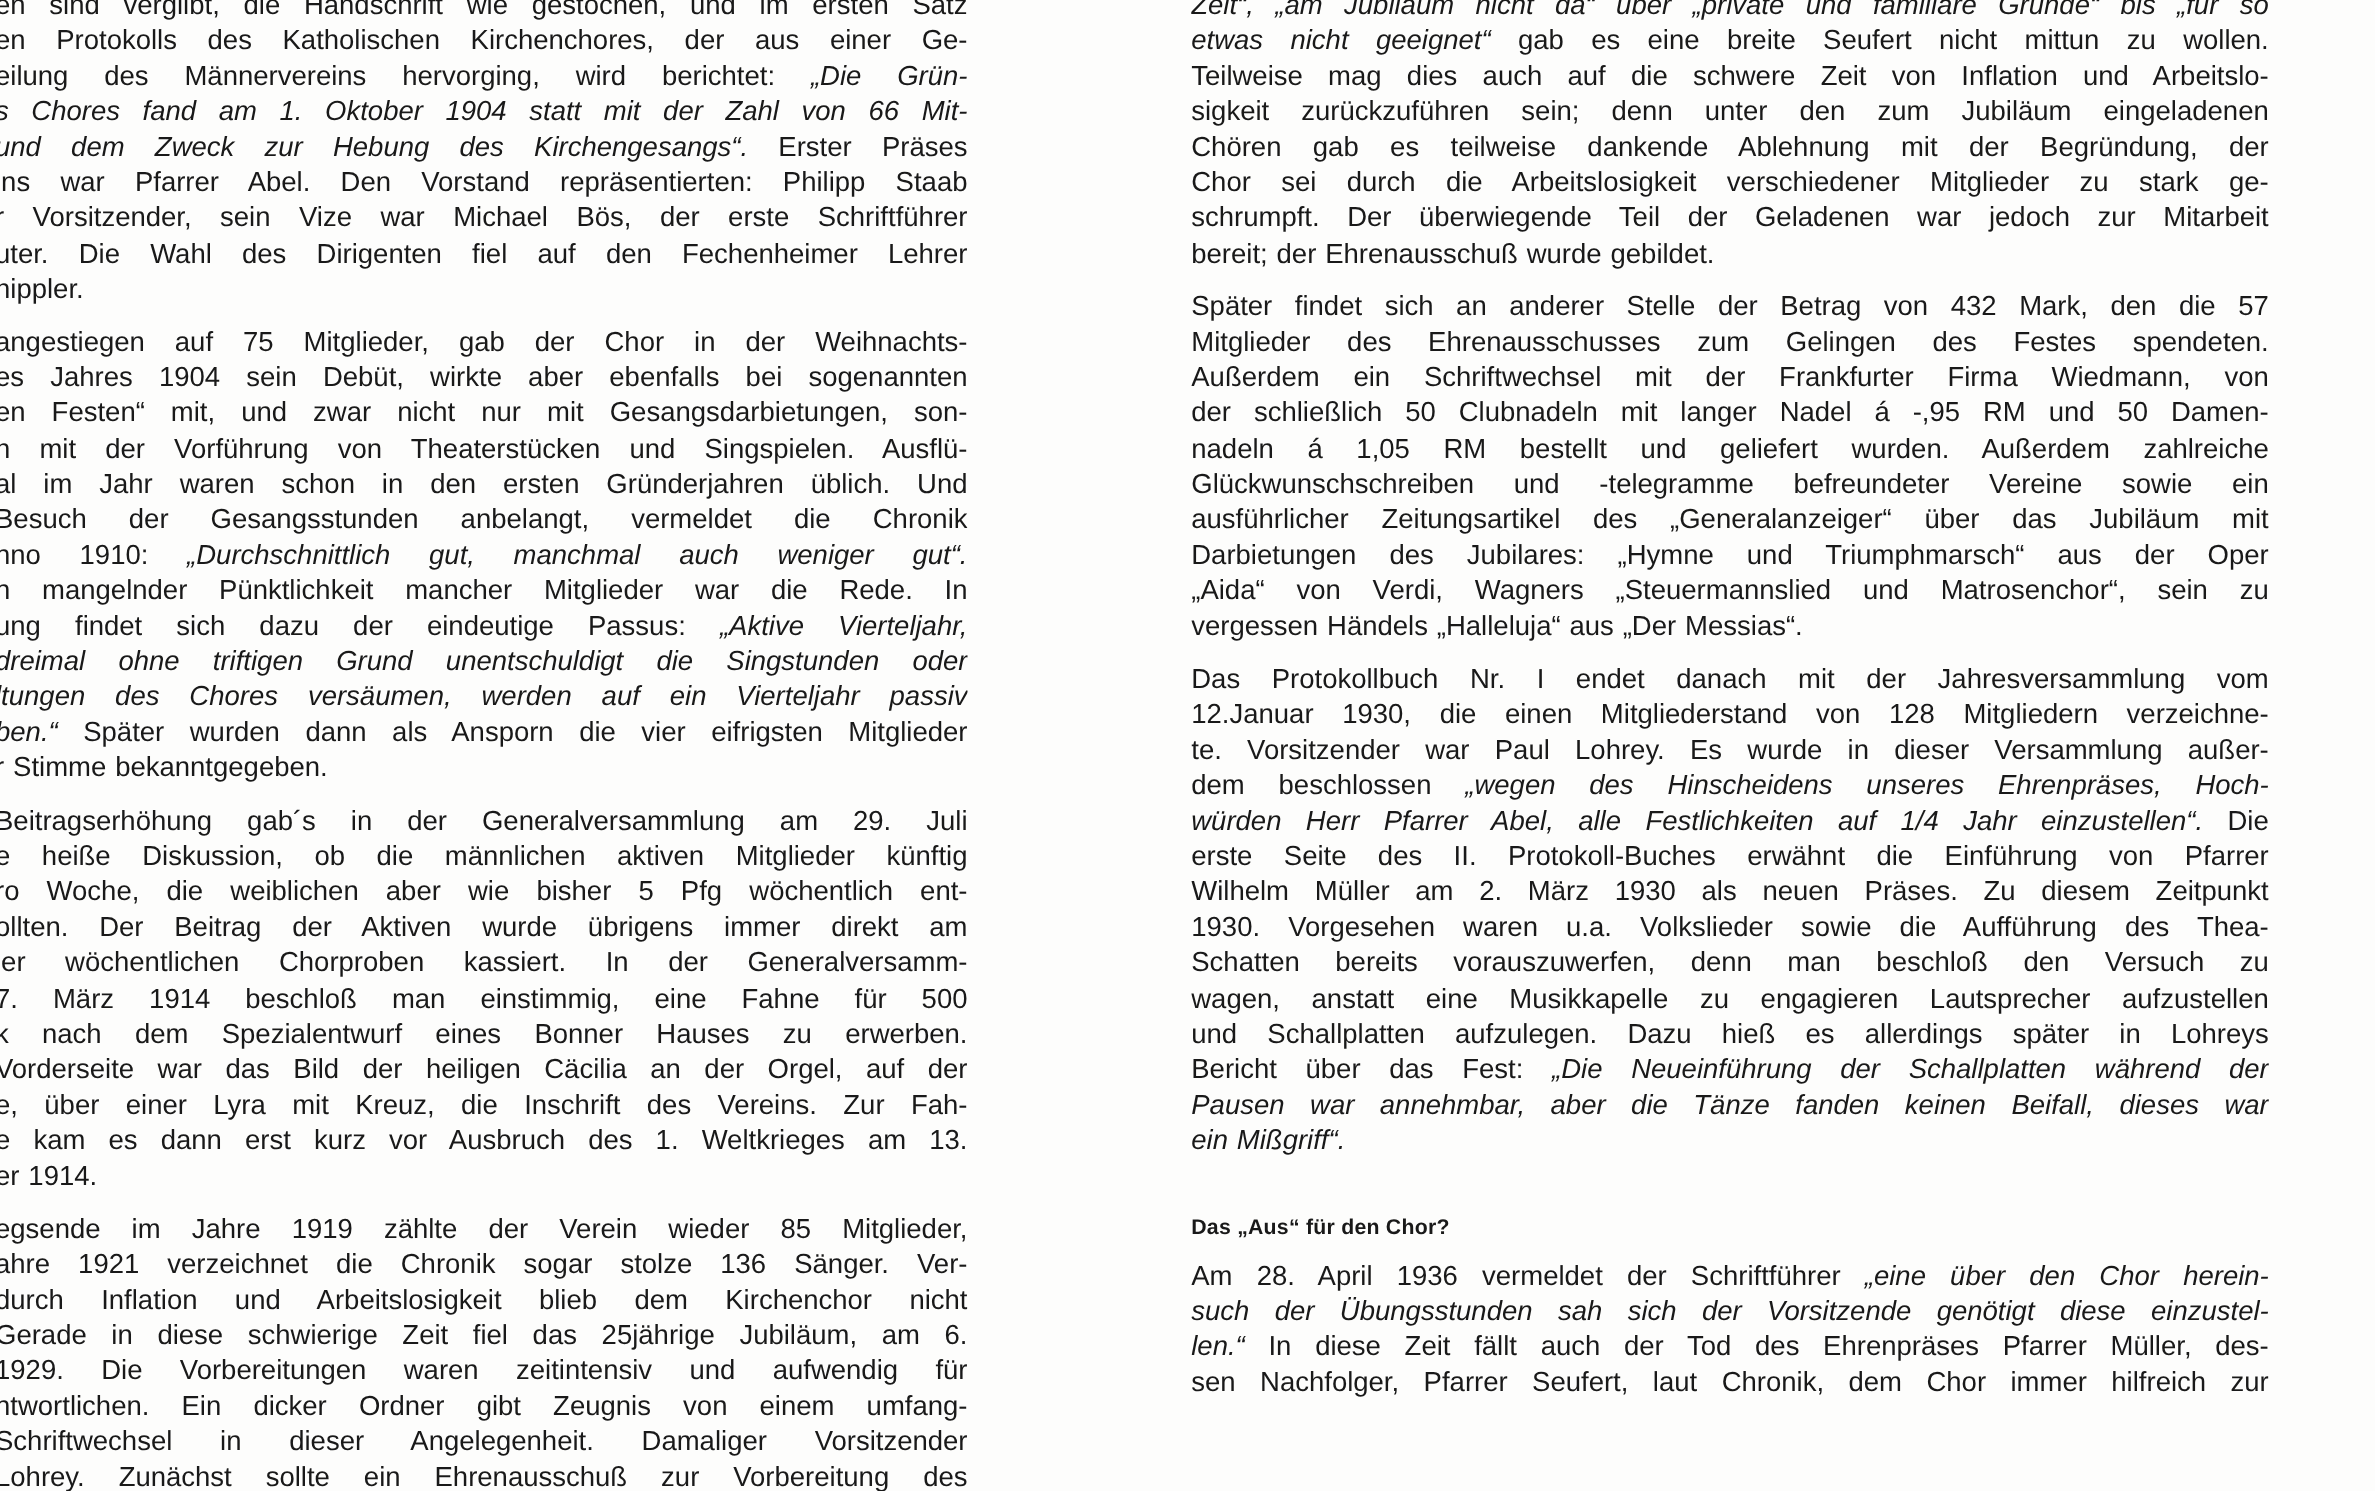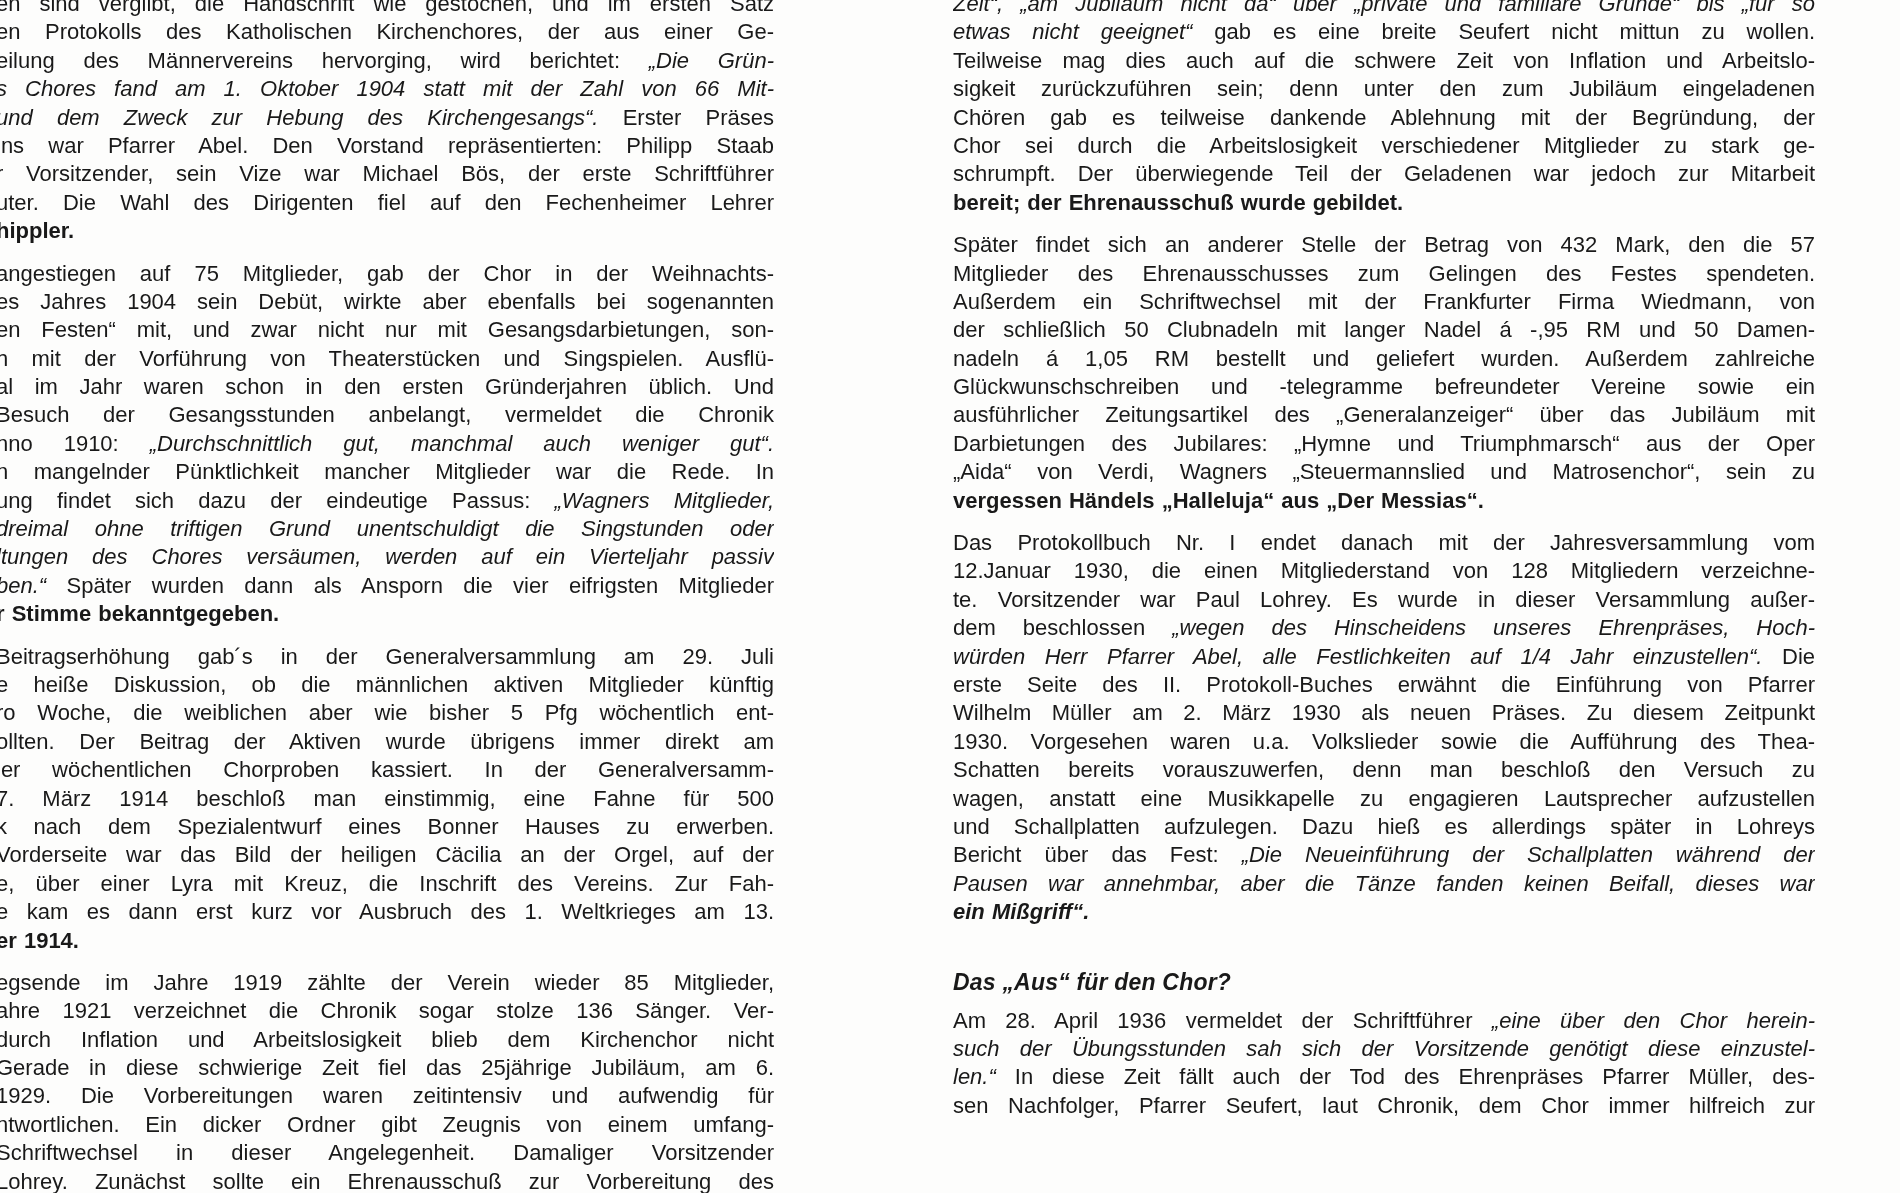--- a/index.html
+++ b/index.html
@@ -11,24 +11,24 @@
   .page{position:absolute;inset:0;overflow:hidden;}
   .column{position:absolute;top:-10px;display:flex;flex-direction:column;}
   .col-left{left:-4px;width:778px;}
   .col-right{left:953px;width:862px;}
   .para{margin:0 0 14px 0;}
   .line{
     font-size:22px;line-height:28.4px;height:28.4px;overflow:hidden;
     text-align:justify;text-align-last:justify;
     word-spacing:1px;
   }
-  .line.last{text-align:center;text-align-last:left;font-weight:bold;}
+  .line.last{text-align:center;text-align-last:left;}
   .it{font-style:italic;}
   .heading{
-    font-size:23px;font-weight:bold;font-style:italic;
+    font-size:17px;font-weight:bold;
     line-height:30px;margin:26px 0 10px 0;letter-spacing:0.2px;
   }
 </style>
 </head>
 <body>
 
 <div class="page">
   <div class="column col-left">
       <div class="para">
         <div class="line"><span>en sind vergilbt, die Handschrift wie gestochen, und im ersten Satz</span></div>
@@ -43,21 +43,21 @@
       </div>
       <div class="para">
         <div class="line"><span>angestiegen auf 75 Mitglieder, gab der Chor in der Weihnachts-</span></div>
         <div class="line"><span>es Jahres 1904 sein Debüt, wirkte aber ebenfalls bei sogenannten</span></div>
         <div class="line"><span>en Festen“ mit, und zwar nicht nur mit Gesangsdarbietungen, son-</span></div>
         <div class="line"><span>h mit der Vorführung von Theaterstücken und Singspielen. Ausflü-</span></div>
         <div class="line"><span>al im Jahr waren schon in den ersten Gründerjahren üblich. Und</span></div>
         <div class="line"><span>Besuch der Gesangsstunden anbelangt, vermeldet die Chronik</span></div>
         <div class="line"><span>nno 1910: </span><span class="it">„Durchschnittlich gut, manchmal auch weniger gut“.</span></div>
         <div class="line"><span>n mangelnder Pünktlichkeit mancher Mitglieder war die Rede. In</span></div>
-        <div class="line"><span>ung findet sich dazu der eindeutige Passus: </span><span class="it">„Wagners Mitglieder,</span></div>
+        <div class="line"><span>ung findet sich dazu der eindeutige Passus: </span><span class="it">„Aktive Vierteljahr,</span></div>
         <div class="line"><span class="it">dreimal ohne triftigen Grund unentschuldigt die Singstunden oder</span></div>
         <div class="line"><span class="it">ltungen des Chores versäumen, werden auf ein Vierteljahr passiv</span></div>
         <div class="line"><span class="it">ben.“</span><span> Später wurden dann als Ansporn die vier eifrigsten Mitglieder</span></div>
         <div class="line last"><span>r Stimme bekanntgegeben.</span></div>
       </div>
       <div class="para">
         <div class="line"><span>Beitragserhöhung gab´s in der Generalversammlung am 29. Juli</span></div>
         <div class="line"><span>e heiße Diskussion, ob die männlichen aktiven Mitglieder künftig</span></div>
         <div class="line"><span>ro Woche, die weiblichen aber wie bisher 5 Pfg wöchentlich ent-</span></div>
         <div class="line"><span>ollten. Der Beitrag der Aktiven wurde übrigens immer direkt am</span></div>

